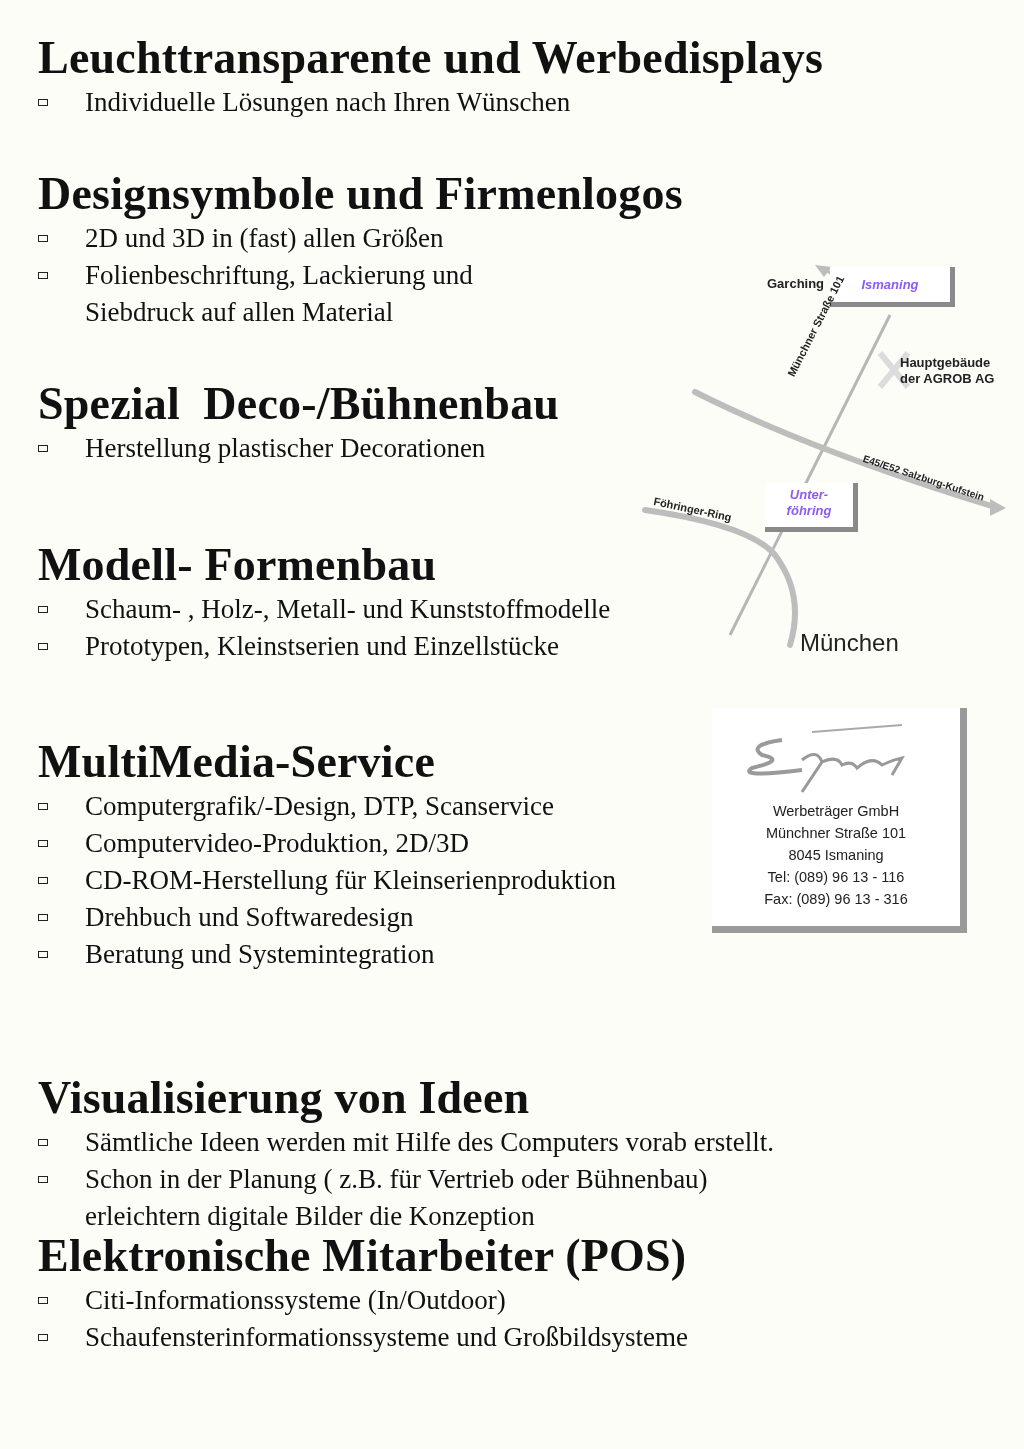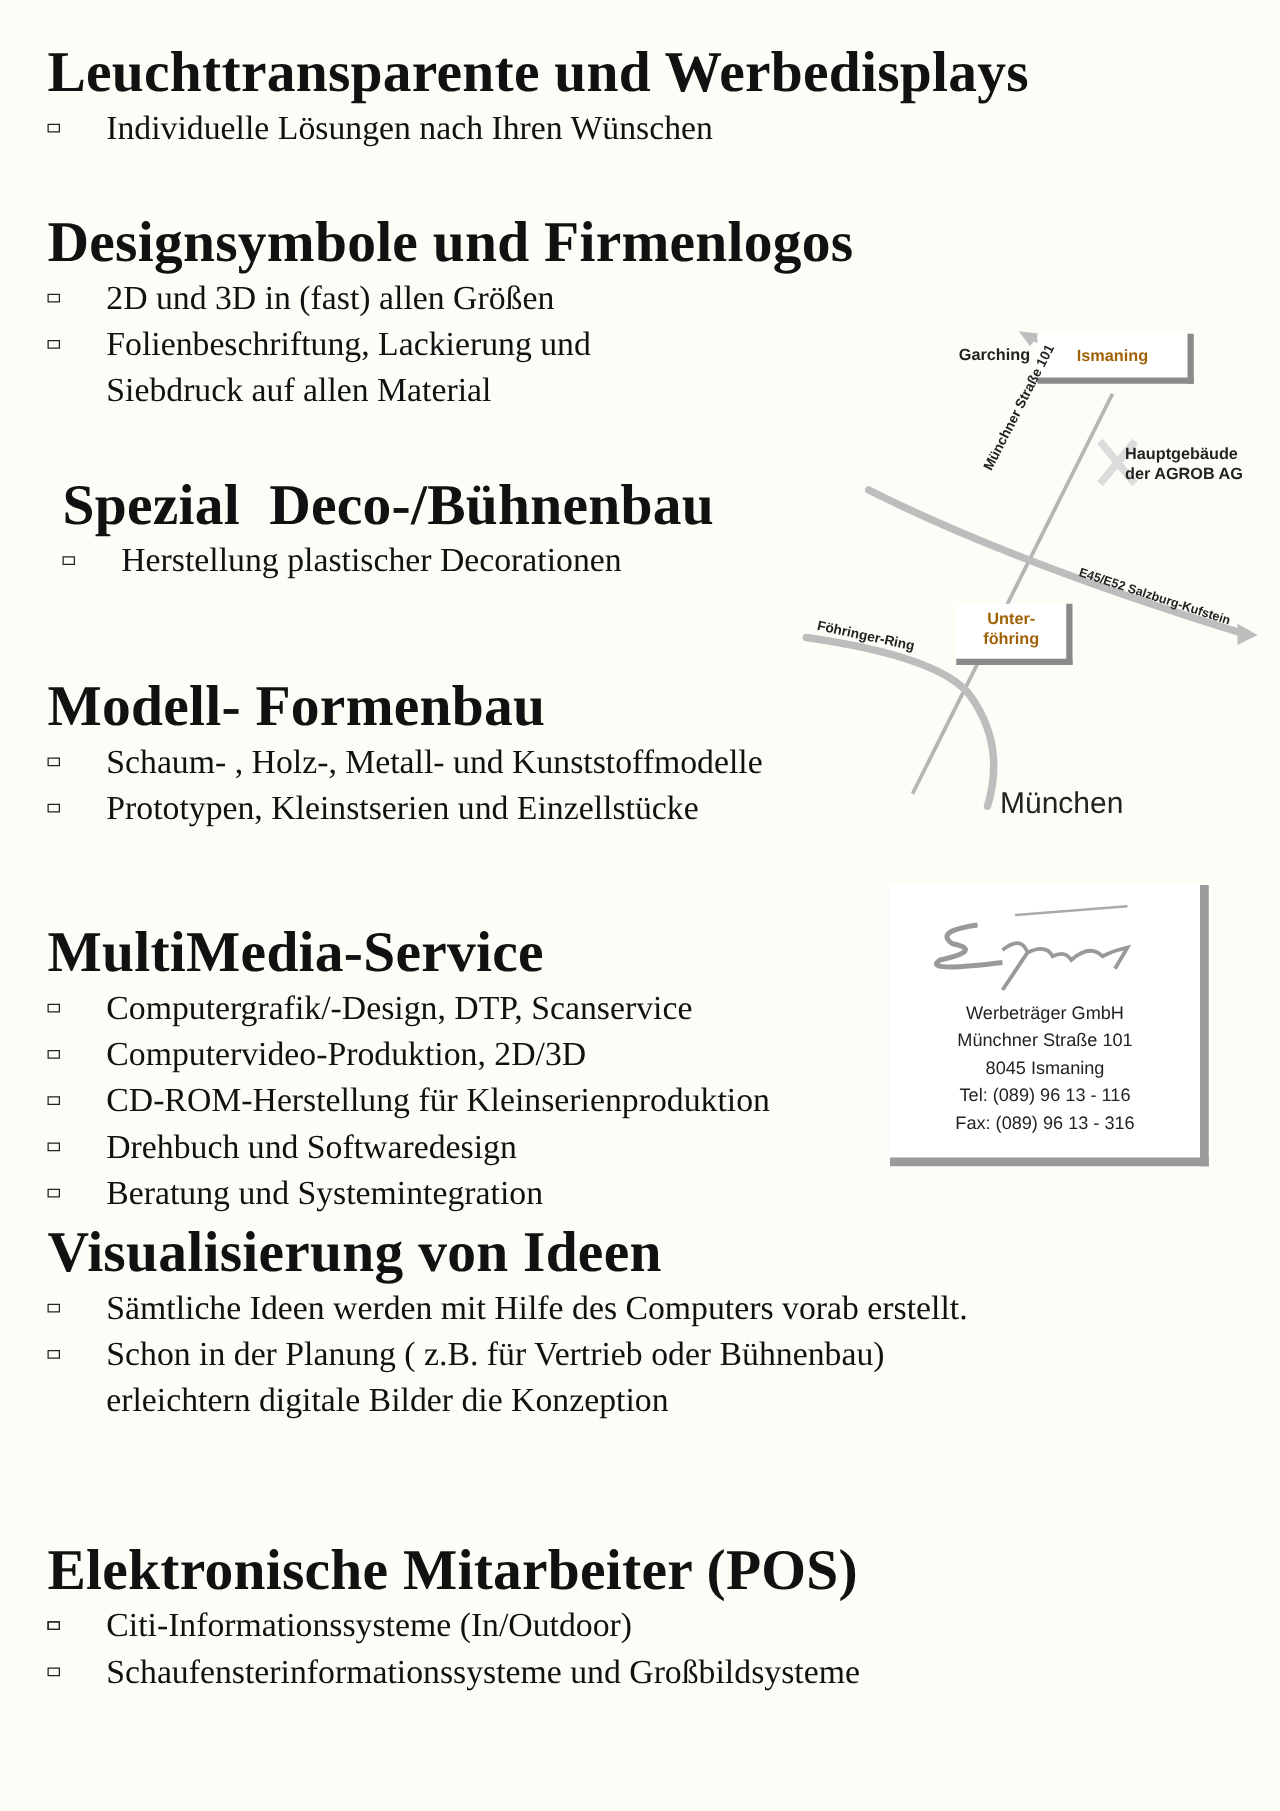--- a/index.html
+++ b/index.html
@@ -30,21 +30,21 @@
   .map { position: absolute; left: 610px; top: 255px; width: 414px; height: 420px; }
   .map svg { position: absolute; left: 0; top: 0; }
   .map-label {
     position: absolute; font-family: "Liberation Sans", sans-serif;
     font-weight: bold; font-size: 13px; color: #222; white-space: nowrap;
   }
   .place-box {
     position: absolute; background: #fff;
     border-right: 5px solid #8a8a8a; border-bottom: 5px solid #8a8a8a;
     font-family: "Liberation Sans", sans-serif; font-weight: bold; font-size: 13px;
-    text-align: center; color: #a16207; line-height: 16px;
+    text-align: center; color: #8b5cf6; line-height: 16px; font-style: italic;
   }
   .city { position: absolute; font-family: "Liberation Sans", sans-serif; font-size: 24px; color: #222; }
 
   
   .card {
     position: absolute; left: 712px; top: 708px; width: 248px; height: 218px;
     background: #fff;
     border-right: 7px solid #9a9a9a; border-bottom: 7px solid #9a9a9a;
   }
   .card-logo { position: absolute; left: 30px; top: 12px; }
@@ -69,21 +69,21 @@
   <ul class="items">
     <li><span class="bullet"></span><span>2D und 3D in (fast) allen Größen</span></li>
     <li>
         <span class="bullet"></span>
         <span class="cont">Folienbeschriftung, Lackierung und</span>
         <span class="cont">Siebdruck auf allen Material</span>
       </li>
   </ul>
 </div>
 
-<div class="section" style="top:378px;margin-left:12px;">
+<div class="section" style="top:378px;">
   <h1 class="heading" style="white-space:pre;">Spezial  Deco-/Bühnenbau</h1>
   <ul class="items">
     <li><span class="bullet"></span><span>Herstellung plastischer Decorationen</span></li>
   </ul>
 </div>
 
 <div class="section" style="top:539px;">
   <h1 class="heading">Modell- Formenbau</h1>
   <ul class="items">
     <li><span class="bullet"></span><span>Schaum- , Holz-, Metall- und Kunststoffmodelle</span></li>
@@ -95,21 +95,21 @@
   <h1 class="heading">MultiMedia-Service</h1>
   <ul class="items">
     <li><span class="bullet"></span><span>Computergrafik/-Design, DTP, Scanservice</span></li>
     <li><span class="bullet"></span><span>Computervideo-Produktion, 2D/3D</span></li>
     <li><span class="bullet"></span><span>CD-ROM-Herstellung für Kleinserienproduktion</span></li>
     <li><span class="bullet"></span><span>Drehbuch und Softwaredesign</span></li>
     <li><span class="bullet"></span><span>Beratung und Systemintegration</span></li>
   </ul>
 </div>
 
-<div class="section" style="top:976px;">
+<div class="section" style="top:1072px;">
   <h1 class="heading">Visualisierung von Ideen</h1>
   <ul class="items">
     <li><span class="bullet"></span><span>Sämtliche Ideen werden mit Hilfe des Computers vorab erstellt.</span></li>
     <li>
         <span class="bullet"></span>
         <span class="cont">Schon in der Planung ( z.B. für Vertrieb oder Bühnenbau)</span>
         <span class="cont">erleichtern digitale Bilder die Konzeption</span>
       </li>
   </ul>
 </div>

